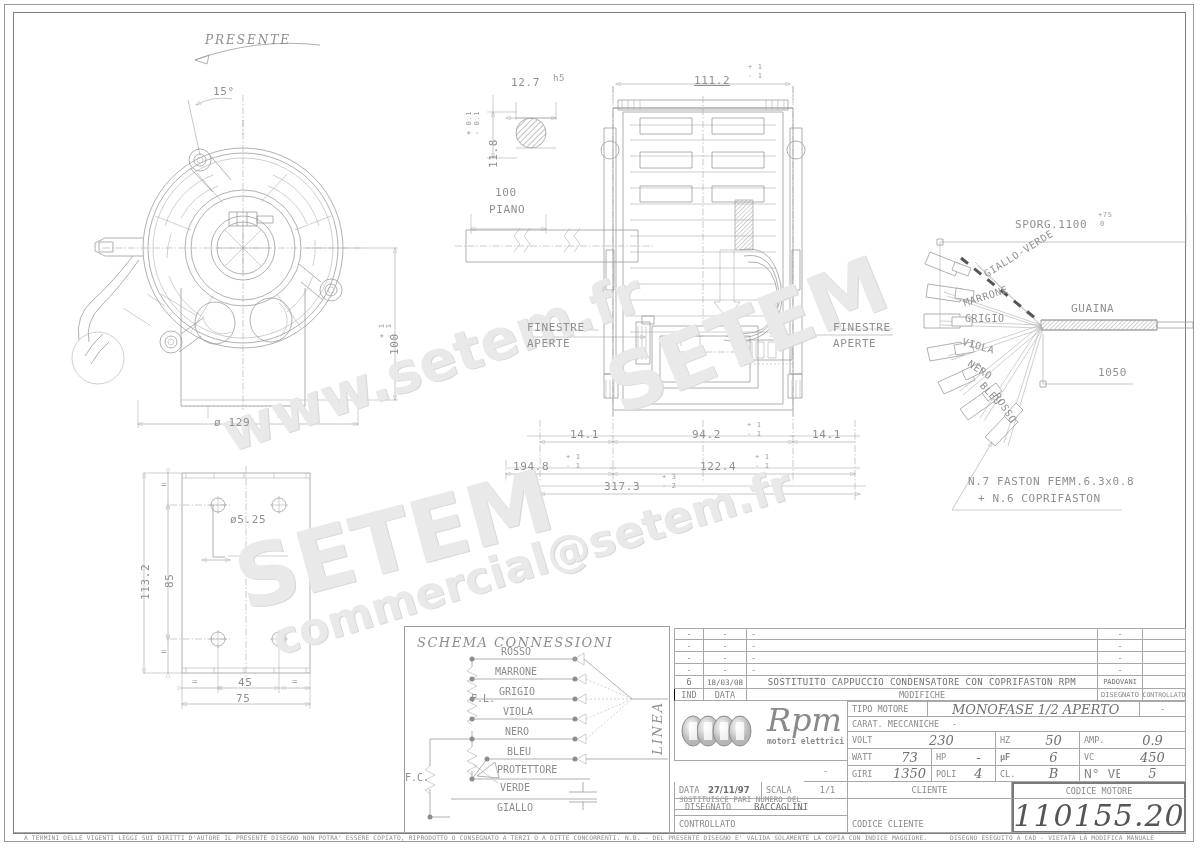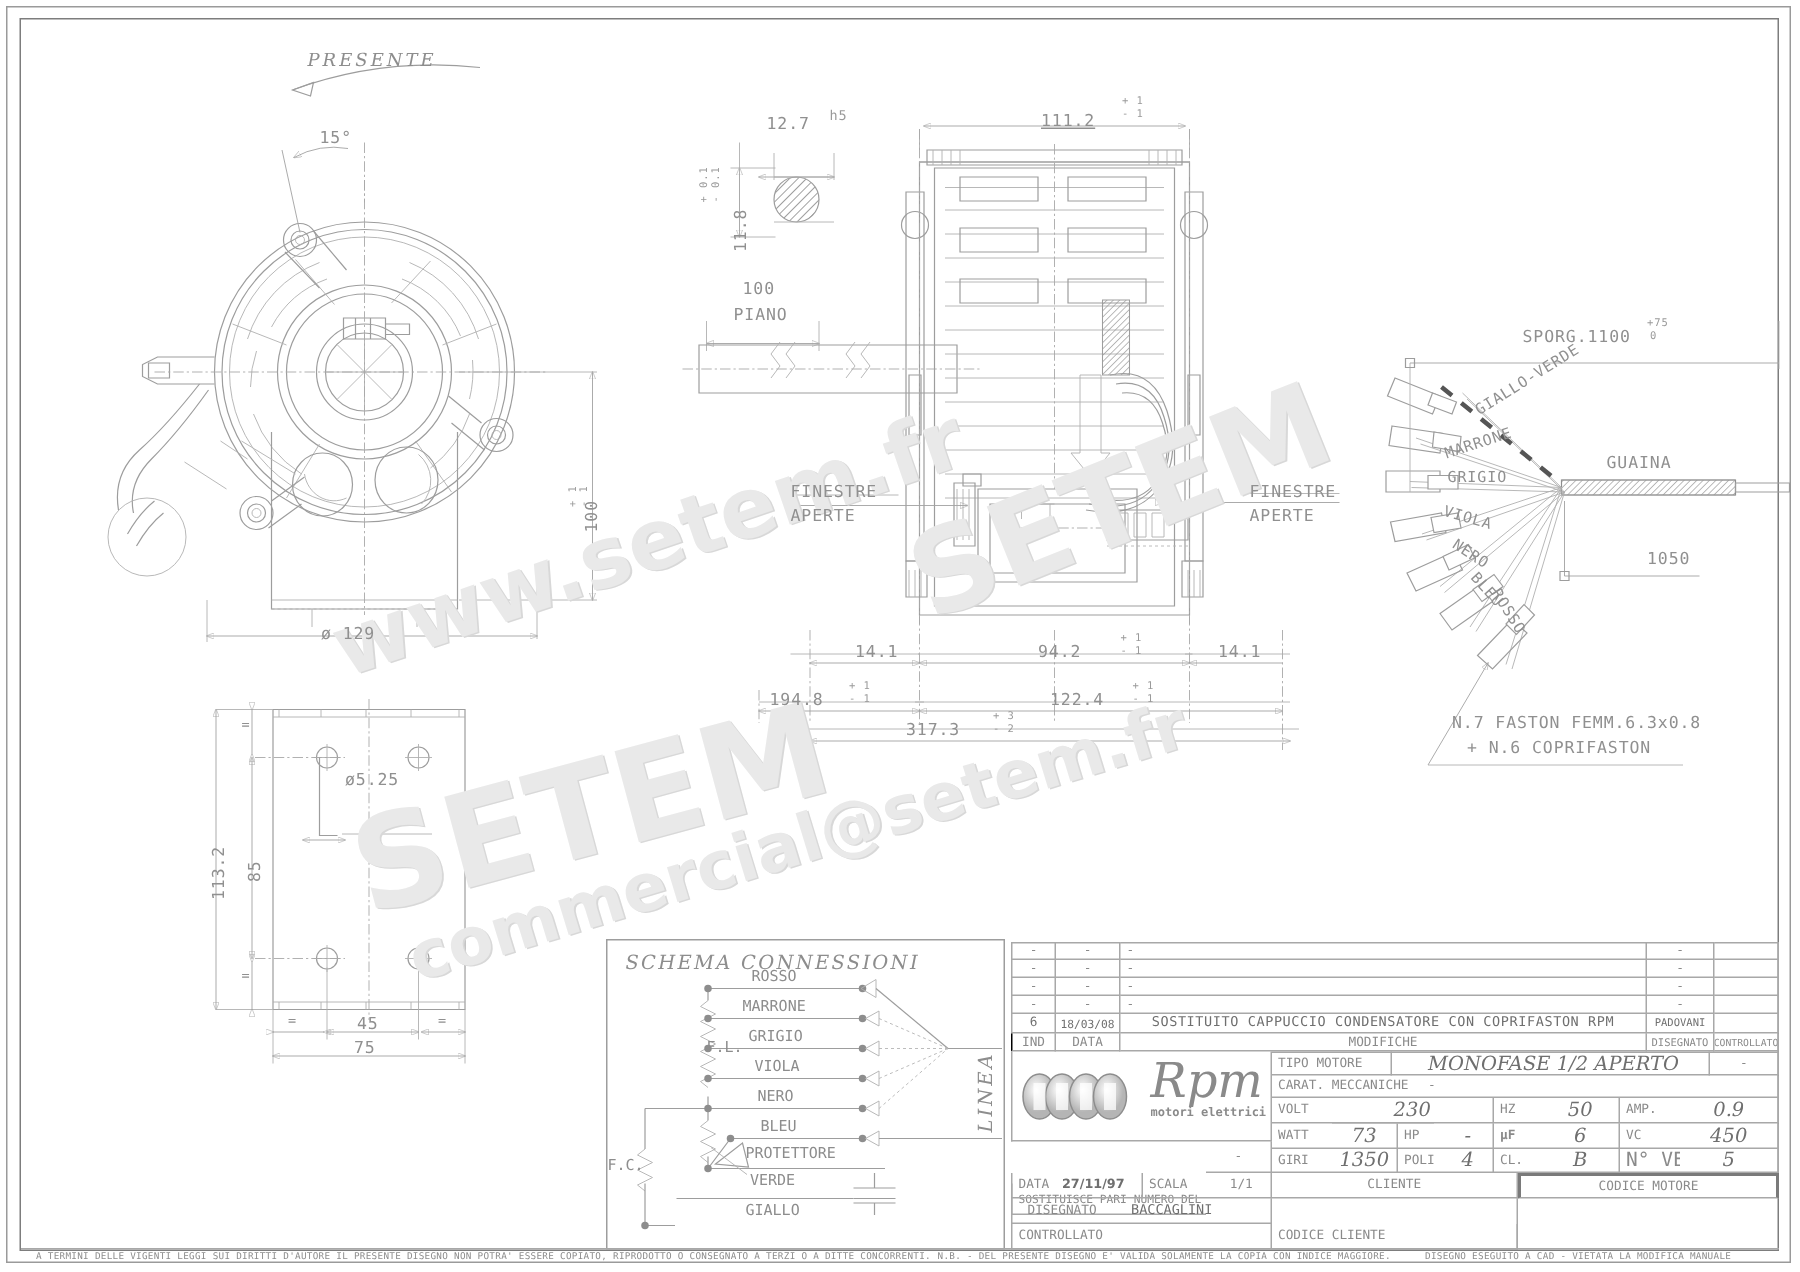--- a/index.html
+++ b/index.html
@@ -574,20 +574,21 @@
     <div class="cell pl" style="left:0;top:154px;width:34px;height:17px;border-left:1px solid #a8a8a8;border-right:none;">DATA</div>
     <div class="cell valsm" style="left:34px;top:154px;width:54px;height:17px;">27/11/97</div>
     <div class="cell pl" style="left:88px;top:154px;width:46px;height:17px;border-right:none;">SCALA</div>
     <div class="cell c" style="left:134px;top:154px;width:40px;height:17px;">1/1</div>
     <div class="cell c" style="left:174px;top:154px;width:164px;height:17px;">CLIENTE</div>
     <div class="cell c" style="left:338px;top:154px;width:174px;height:17px;border-top:2px solid #7a7a7a;border-right:2px solid #7a7a7a;border-left:2px solid #7a7a7a;">CODICE MOTORE</div>
 
     <div class="cell pl" style="left:0;top:171px;width:80px;height:17px;border-left:1px solid #a8a8a8;border-right:none;padding-left:10px;">DISEGNATO</div>
     <div class="cell" style="left:80px;top:171px;width:94px;height:17px;font-size:9px;color:#6f6f6f;">BACCAGLINI</div>
     <div class="cell" style="left:174px;top:171px;width:164px;height:34px;border-bottom:1px solid #a8a8a8;"></div>
+    <div class="cell c code" style="left:338px;top:171px;width:174px;height:34px;border:2px solid #7a7a7a;border-top:none;">110155.20</div>
 
     <div class="cell pl" style="left:0;top:188px;width:174px;height:17px;border-left:1px solid #a8a8a8;">CONTROLLATO</div>
     <div class="cell pl" style="left:174px;top:188px;width:164px;height:17px;">CODICE CLIENTE</div>
   </div>
 
   <div style="position:absolute;left:14px;top:832px;width:1172px;height:12px;border-top:1px solid #a8a8a8;"></div>
   <div class="legal" style="left:24px;top:834px;">A TERMINI DELLE VIGENTI LEGGI SUI DIRITTI D'AUTORE IL PRESENTE DISEGNO NON POTRA' ESSERE COPIATO, RIPRODOTTO O CONSEGNATO A TERZI O A DITTE CONCORRENTI.</div>
   <div class="legal" style="left:625px;top:834px;">N.B. - DEL PRESENTE DISEGNO E' VALIDA SOLAMENTE LA COPIA CON INDICE MAGGIORE.</div>
   <div class="legal" style="left:950px;top:834px;">DISEGNO ESEGUITO A CAD - VIETATA LA MODIFICA MANUALE</div>
 

